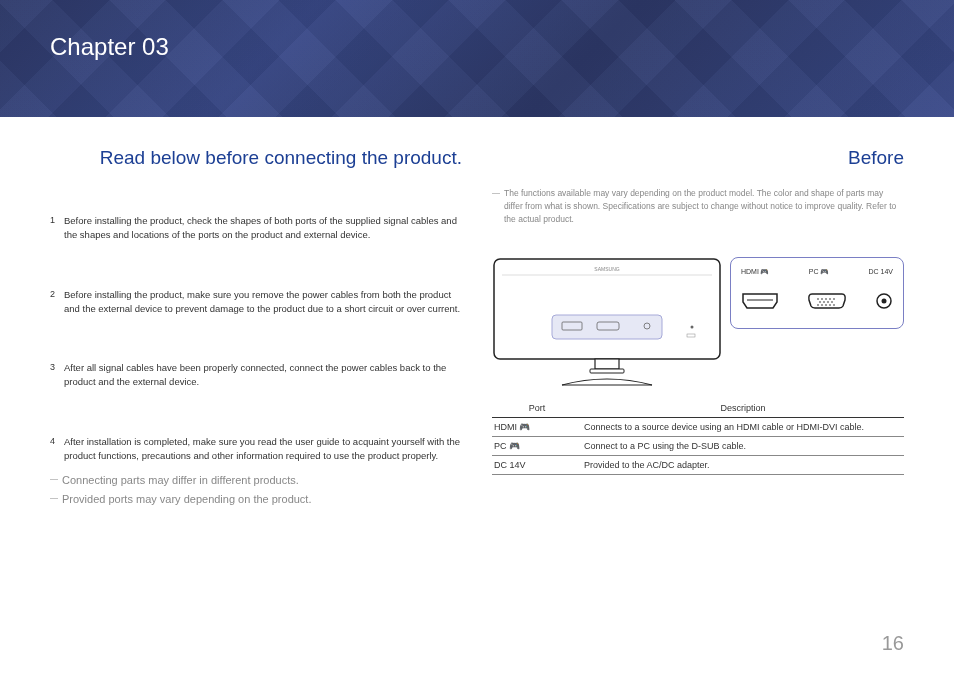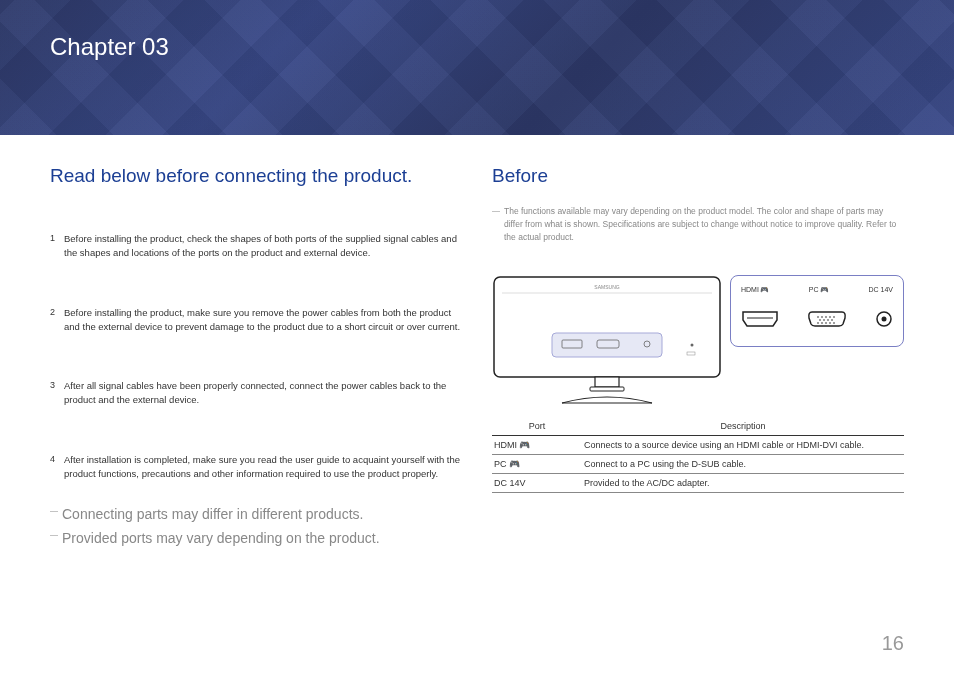--- a/index.html
+++ b/index.html
@@ -1,21 +1,21 @@
 <!DOCTYPE html>
 <html><head>
 <meta charset="utf-8">
 <style>
   * { box-sizing: border-box; margin: 0; padding: 0; }
   body { font-family: Arial, Helvetica, sans-serif; background: #fff; width: 954px; height: 675px; position: relative; color: #333; }
   
   
   .banner {
     width: 100%;
-    height: 135px;
+    height: 117px;
     background: linear-gradient(135deg, #2e3a6b 0%, #3a4a8a 30%, #2e3a6b 60%, #3a4a8a 100%);
     background-color: #34427d;
     position: relative;
     overflow: hidden;
     padding: 30px 50px;
     color: #fff;
   }
   .banner::before {
     content: "";
     position: absolute;
@@ -24,27 +24,27 @@
                 repeating-linear-gradient(-45deg, rgba(255,255,255,0.02) 0 40px, rgba(0,0,0,0.05) 40px 80px);
     pointer-events: none;
   }
   .banner h1 { font-size: 24px; font-weight: 400; line-height: 1.4; position: relative; }
   .banner h1 .chnum { font-weight: 400; }
   .banner h1 .chtitle { display: block; }
   
   
   .content { display: flex; padding: 30px 50px 0 50px; gap: 30px; }
   .col { flex: 1; }
-  .col h2 { color: #1c3f94; font-size: 19px; font-weight: 400; margin-bottom: 18px; }
+  .col h2 { color: #1c3f94; font-size: 19px; font-weight: 400; margin-bottom: 18px; text-align: right; }
   
   ol.steps { list-style: none; counter-reset: step; font-size: 9.5px; line-height: 1.5; color: #333; }
   ol.steps li { counter-increment: step; position: relative; padding-left: 14px; margin-bottom: 6px; margin-top: 45px; }
   ol.steps li::before { content: counter(step); position: absolute; left: 0; top: 0; font-size: 9px; color: #333; }
   
-  .footnotes { margin-top: 24px; font-size: 14px; color: #888; }
+  .footnotes { margin-top: 10px; font-size: 11px; color: #888; }
   .footnotes .fn { position: relative; padding-left: 12px; margin-bottom: 4px; line-height: 1.4; }
   .footnotes .fn::before { content: "—"; position: absolute; left: 0; top: 0; font-size: 8px; color: #888; }
   
   .note { font-size: 8.5px; color: #888; line-height: 1.5; margin-bottom: 32px; position: relative; padding-left: 12px; }
   .note::before { content: "—"; position: absolute; left: 0; top: 0; font-size: 8px; color: #888; }
   
   
   .diagram-row { display: flex; gap: 8px; align-items: flex-start; margin-bottom: 12px; }
   .monitor-svg { flex: 0 0 230px; }
   .port-box { flex: 1; border: 1.5px solid #7a7fc4; border-radius: 8px; padding: 10px 10px 18px 10px; display: flex; flex-direction: column; justify-content: space-between; }

